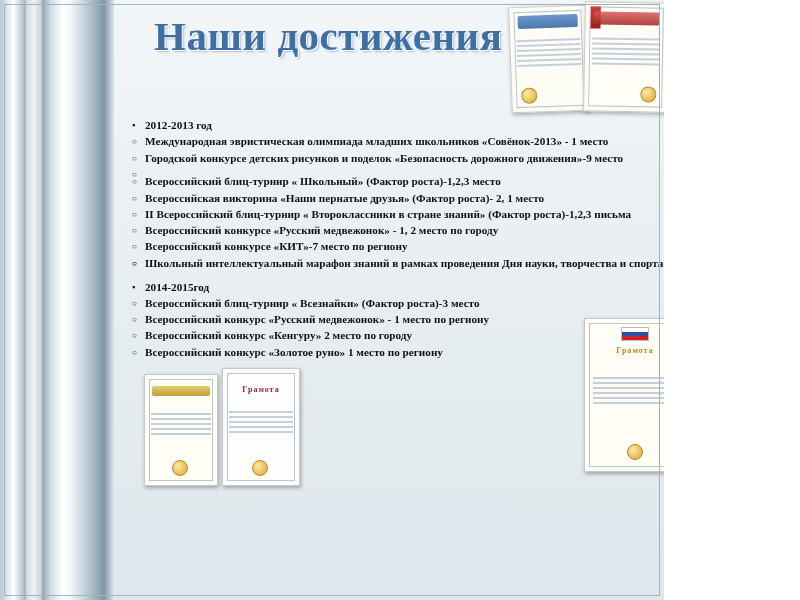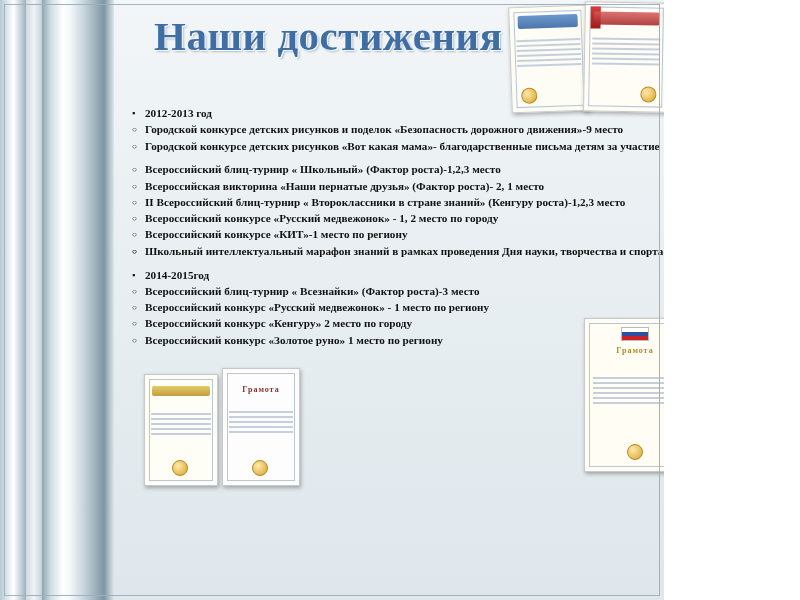--- a/index.html
+++ b/index.html
@@ -72,21 +72,21 @@
     font-weight: bold;
     color: #3f6ea5;
     letter-spacing: 0.5px;
     text-shadow: 1px 1px 0 #ffffff, 2px 2px 2px rgba(60,90,130,0.35);
     white-space: nowrap;
   }
   
   #textblock {
     position: absolute;
     left: 18px;
-    top: 106px;
+    top: 118px;
     width: 610px;
     font-size: 11.2px;
     color: #111111;
     font-weight: bold;
     line-height: 1.32;
     font-family: Liberation Serif, serif;
   }
   .group { margin-bottom: 9px; }
   .line {
     position: relative;
@@ -281,30 +281,31 @@
       <rect x="10" y="1" width="52" height="8" fill="#e8b93c" stroke="#b08a1c" stroke-width="0.7"></rect>
       <polygon points="10,1 0,5 10,9" fill="#f0d7ae" stroke="#b08a1c" stroke-width="0.7"></polygon>
       <polygon points="4,3.4 0,5 4,6.6" fill="#3b3b3b"></polygon>
       <rect x="62" y="1" width="8" height="8" fill="#d96a6a" stroke="#a84848" stroke-width="0.7"></rect>
     </svg>
 
     <div id="textblock">
 
       <div class="group">
         <div class="line sq"><span class="mk"></span><span>2012-2013 год</span></div>
+        <div class="line ring"><span class="mk"></span><span>Международная эвристическая олимпиада младших школьников «Совёнок-2013» - 1 место</span></div>
         <div class="line ring"><span class="mk"></span><span>Городской конкурсе детских рисунков и поделок «Безопасность дорожного движения»-9 место</span></div>
-        <div class="line ring"><span class="mk"></span><span>Городской конкурсе детских  рисунков «Вот какая мама»- благодарственные письма детям за участие</span></div>
+        <div class="line ring"><span class="mk"></span></div>
       </div>
 
       <div class="group">
         <div class="line ring"><span class="mk"></span><span>Всероссийский блиц-турнир « Школьный» (Фактор роста)-1,2,3 место</span></div>
         <div class="line ring"><span class="mk"></span><span>Всероссийская викторина «Наши пернатые друзья» (Фактор роста)- 2, 1 место</span></div>
-        <div class="line ring"><span class="mk"></span><span>II Всероссийский блиц-турнир « Второклассники в стране знаний» (Кенгуру роста)-1,2,3 место</span></div>
+        <div class="line ring"><span class="mk"></span><span>II Всероссийский блиц-турнир « Второклассники в стране знаний» (Фактор роста)-1,2,3 письма</span></div>
         <div class="line ring"><span class="mk"></span><span>Всероссийский конкурсе «Русский медвежонок» - 1, 2  место по городу</span></div>
-        <div class="line ring"><span class="mk"></span><span>Всероссийский конкурсе «КИТ»-1 место по региону</span></div>
+        <div class="line ring"><span class="mk"></span><span>Всероссийский конкурсе «КИТ»-7 место по региону</span></div>
         <div class="line ring"><span class="mk"></span></div>
         <div class="line ring"><span class="mk"></span><span>Школьный интеллектуальный марафон  знаний в рамках проведения Дня науки, творчества и спорта-2 место</span></div>
       </div>
 
       <div class="group">
         <div class="line sq"><span class="mk"></span><span>2014-2015год</span></div>
         <div class="line ring"><span class="mk"></span><span>Всероссийский блиц-турнир « Всезнайки» (Фактор роста)-3 место</span></div>
         <div class="line ring"><span class="mk"></span><span>Всероссийский конкурс «Русский медвежонок» - 1  место по региону</span></div>
         <div class="line ring"><span class="mk"></span><span>Всероссийский конкурс «Кенгуру» 2 место по городу</span></div>
         <div class="line ring"><span class="mk"></span><span>Всероссийский конкурс «Золотое руно» 1 место по региону</span></div>

